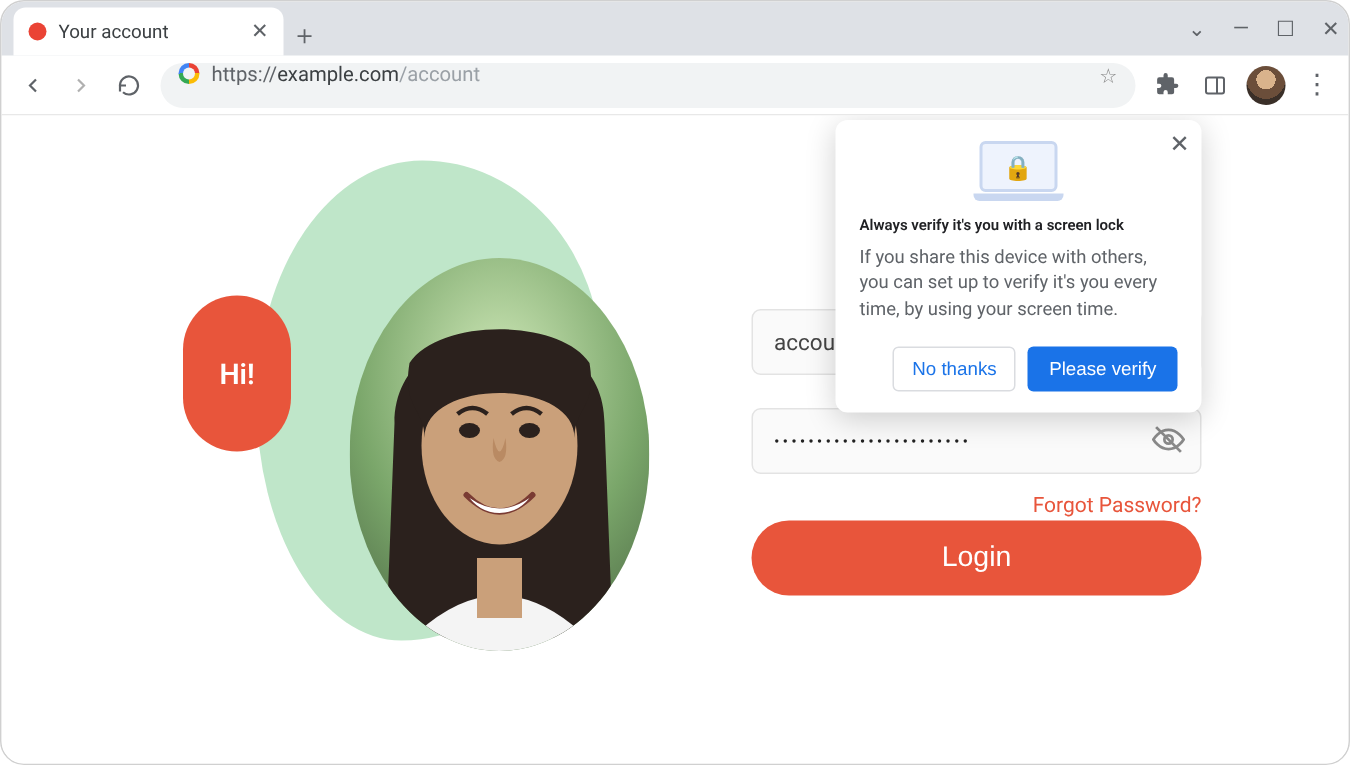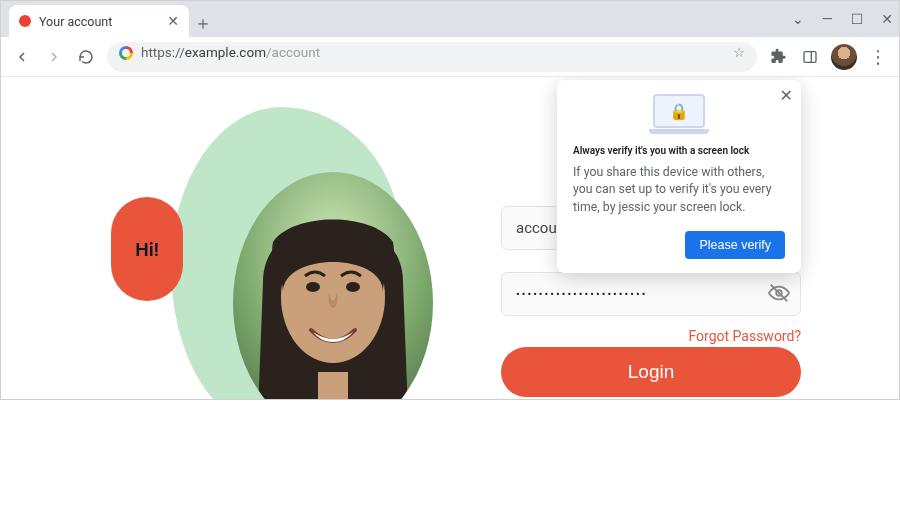--- a/index.html
+++ b/index.html
@@ -1,47 +1,47 @@
 <!DOCTYPE html>
 <html><head>
 <meta charset="utf-8">
 <style>
   * { box-sizing: border-box; margin: 0; padding: 0; }
   body { font-family: 'Segoe UI', Roboto, Arial, sans-serif; background: #fff; }
-  .window { width: 900px; height: 400px; border: 1px solid #d0d0d0; border-radius: 0; overflow: hidden; position: relative; background: #fff; }
+  .window { width: 900px; height: 510px; border: 1px solid #d0d0d0; border-radius: 16px; overflow: hidden; position: relative; background: #fff; }
 
   
   .tabstrip { height: 36px; background: #dee1e6; display: flex; align-items: flex-end; padding-left: 8px; position: relative; }
   .tab { background: #fff; height: 32px; width: 180px; border-radius: 8px 8px 0 0; display: flex; align-items: center; padding: 0 10px; font-size: 12.5px; color: #3c4043; gap: 8px; position: relative; }
   .favicon { width: 12px; height: 12px; border-radius: 50%; background: #ea4335; flex: 0 0 auto; }
   .tab-title { flex: 1; white-space: nowrap; overflow: hidden; text-overflow: ellipsis; }
   .tab-close { color: #5f6368; font-size: 14px; line-height: 1; cursor: pointer; }
   .newtab { width: 28px; height: 28px; display: flex; align-items: center; justify-content: center; color: #5f6368; font-size: 18px; cursor: pointer; }
   .win-controls { position: absolute; right: 6px; top: 0; height: 36px; display: flex; align-items: center; gap: 18px; color: #5f6368; }
   .win-controls span { font-size: 14px; cursor: pointer; }
 
   
   .toolbar { height: 40px; background: #fff; border-bottom: 1px solid #e8e8e8; display: flex; align-items: center; padding: 0 10px; gap: 10px; }
   .nav-btn { color: #5f6368; cursor: pointer; display:flex; align-items:center; justify-content:center; width:22px; height:22px; }
   .nav-btn.disabled { color: #b0b0b0; cursor: default; }
-  .omnibox { flex: 1; height: 30px; background: #f1f3f4; border-radius: 15px; display: flex; align-items: flex-end; padding: 12px 12px; gap: 8px; font-size: 13.5px; color: #3c4043; }
+  .omnibox { flex: 1; height: 30px; background: #f1f3f4; border-radius: 15px; display: flex; align-items: flex-start; padding: 0 12px; gap: 8px; font-size: 13.5px; color: #3c4043; }
   .g-icon { width:14px; height:14px; border-radius:50%; background: conic-gradient(#ea4335 0 25%, #fbbc05 0 50%, #34a853 0 75%, #4285f4 0 100%); position:relative; }
   .g-icon::after{content:'';position:absolute;inset:3px;background:#f1f3f4;border-radius:50%;}
   .url-scheme { color: #5f6368; }
   .url-path { color: #9aa0a6; }
   .omni-star { margin-left: auto; color: #888; }
   .ext-icon { color:#5f6368; }
   .avatar-small { width: 26px; height: 26px; border-radius: 50%; background: radial-gradient(circle at 50% 35%, #d9b38c 0 30%, #6b4e3a 30% 60%, #3a2f28 60% 100%); }
   .kebab { color:#5f6368; font-size:18px; letter-spacing:0; line-height:0.5;}
 
   
   .content { position: relative; height: calc(510px - 76px); background:#fff; overflow:hidden; }
 
   .blob { position:absolute; left:170px; top:30px; width:230px; height:320px; background:#bfe6c9; border-radius: 48% 52% 58% 42% / 50% 42% 58% 50%; }
-  .hi-pill { position:absolute; left:110px; top:120px; width:72px; height:104px; background:#e8553b; border-radius:36px; display:flex; align-items:center; justify-content:center; color:#0f172a; font-weight:600; font-size:19px; }
+  .hi-pill { position:absolute; left:121px; top:120px; width:72px; height:104px; background:#e8553b; border-radius:36px; display:flex; align-items:center; justify-content:center; color:#ffffff; font-weight:600; font-size:19px; }
   .photo { position:absolute; left:232px; top:95px; width:200px; height:262px; border-radius:50%/50%; overflow:hidden; }
   .photo svg { width:100%; height:100%; display:block; }
 
   .form-area { position:absolute; left:500px; top:50px; width:300px; }
   .welcome { font-size:28px; font-weight:500; color:#222; text-align:center; }
   .subtitle { font-size:15px; color:#333; text-align:center; margin-top:6px; }
   .field { width:100%; height:44px; border:1px solid #e3e3e3; border-radius:6px; background:#fafafa; margin-top:22px; display:flex; align-items:center; padding:0 14px; font-size:15px; color:#444; }
   .field.pw { letter-spacing:2px; font-size:11px; color:#222; position:relative; }
   .eye { position:absolute; right:10px; color:#8a8a8a; }
   .eye svg { width:22px; height:22px; }
@@ -178,20 +178,21 @@
       <span class="pop-close">✕</span>
       <div class="pop-illus">
         <div class="laptop">
           <div class="laptop-screen">
               <span class="lock-ico">🔒</span>
             </div>
           <div class="laptop-base"></div>
         </div>
       </div>
       <div class="pop-title">Always verify it's you with a screen lock</div>
-      <div class="pop-body">If you share this device with others, you can set up to verify it's you every time, by jessic your screen lock.</div>
+      <div class="pop-body">If you share this device with others, you can set up to verify it's you every time, by using your screen time.</div>
       <div class="pop-actions">
+        <button class="btn-outline">No thanks</button>
         <button class="btn-primary">Please verify</button>
       </div>
     </div>
 
   </div>
 </div>
 
 </body></html>

